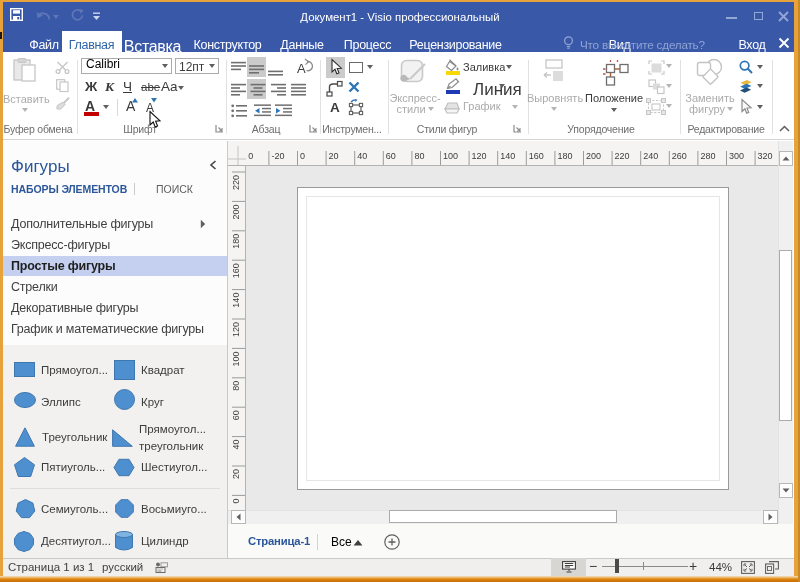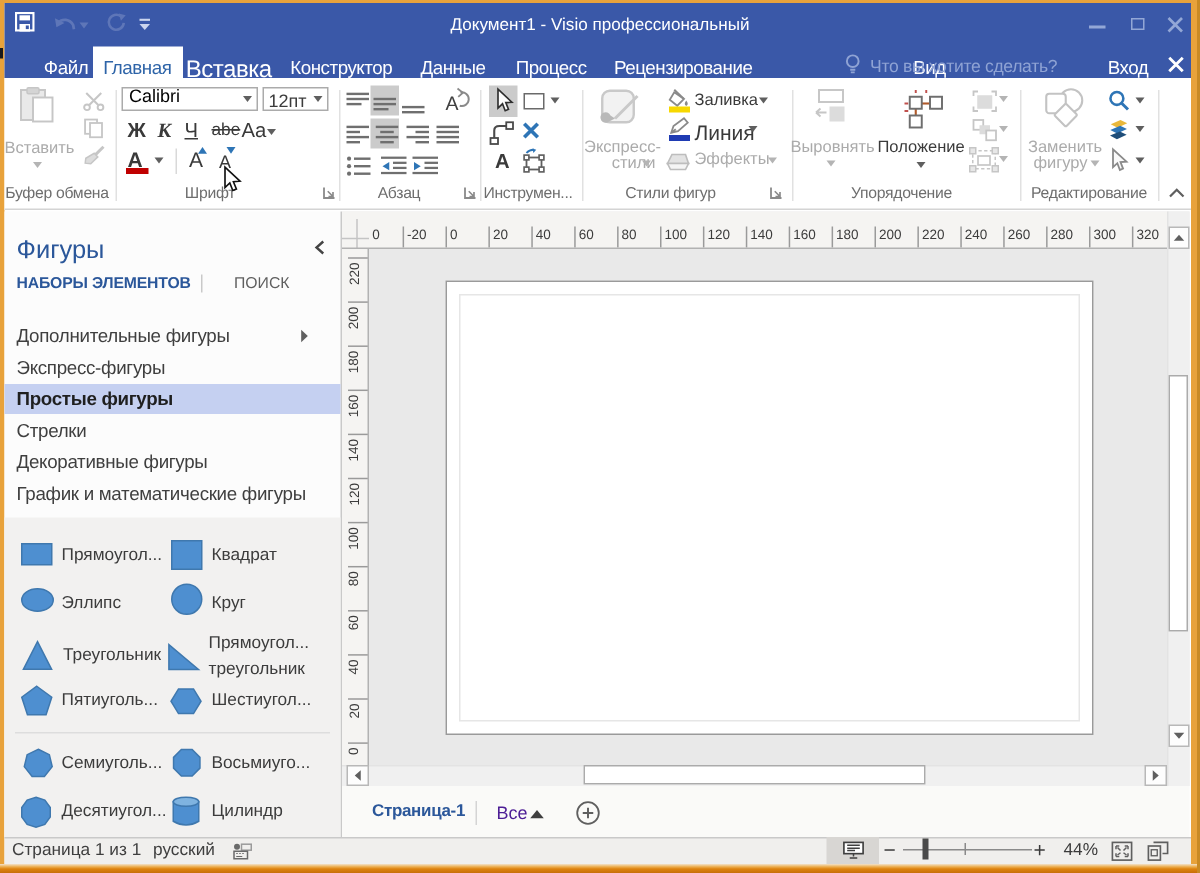--- a/index.html
+++ b/index.html
@@ -232,42 +232,42 @@
 <rect x="12.4" y="12.4" width="3.2" height="3.2" fill="#fff" stroke="#5f5f5f" stroke-width="1.1"></rect>
 <path d="M4 3 A6 6 0 0 1 9 0.8" fill="none" stroke="#2E75B6" stroke-width="1.3"></path>
 <path d="M8 0 L10.5 0.8 L8.6 3" fill="#2E75B6"></path>
 </svg>
 <svg style="left:400px;top:59px" width="30" height="30" viewBox="0 0 30 30">
 <rect x="1.5" y="1.5" width="21" height="21" rx="5" fill="#f2f2f2" stroke="#c9c9c9" stroke-width="1.6"></rect>
 <path d="M25 5 L10 20" stroke="#c9c9c9" stroke-width="2"></path>
 <path d="M10 20 l-4 2 a3.5 3.5 0 1 1 1 -4 z" fill="#b9b9b9"></path>
 </svg>
 <div class="t" style="left:385px;top:92px;width:60px;text-align:center;color:#ababab;font-size:11px">Экспресс-</div>
-<div class="t" style="left:385px;top:103px;width:52px;text-align:right;color:#ababab;font-size:11px">стили</div>
+<div class="t" style="left:385px;top:103px;width:52px;text-align:center;color:#ababab;font-size:11px">стили</div>
 <div class="dd ddg" style="left:428px;top:107px"></div>
 <svg style="left:445px;top:59px" width="15" height="13" viewBox="0 0 15 13">
 <path d="M4.5 2.5 L11 7 L6.5 11.5 L1.5 7.5 Z" fill="#fff" stroke="#8a8a8a" stroke-width="1.2"></path>
 <path d="M4.5 0.8 L10.8 6.8" fill="none" stroke="#8a8a8a" stroke-width="1.3"></path>
 <path d="M12.5 8 q2 2.6 0 3.6 q-2 -1 0 -3.6" fill="#8a8a8a"></path>
 </svg>
 <div class="abs" style="left:446px;top:71px;width:14px;height:4px;background:#F7D800"></div>
 <div class="t" style="left:463px;top:61px;color:#3a3a3a;font-size:11px">Заливка</div>
 <div class="dd" style="left:506px;top:65px"></div>
 <svg style="left:446px;top:78px" width="14" height="12" viewBox="0 0 14 12">
 <path d="M1.5 10.5 L3 6 L10 0.8 L12.5 3.8 L6 9.5 Z" fill="#fff" stroke="#8a8a8a" stroke-width="1.2"></path>
 <path d="M1.5 10.5 L4.5 8.2" stroke="#8a8a8a" stroke-width="1.2"></path>
 </svg>
 <div class="abs" style="left:446px;top:90px;width:14px;height:4px;background:#1F3BB3"></div>
-<div class="t" style="left:463px;top:80px;color:#3a3a3a;font-size:14px">Линия</div>
+<div class="t" style="left:473px;top:80px;color:#3a3a3a;font-size:17px">Линия</div>
 <div class="dd" style="left:499px;top:84px"></div>
 <svg style="left:444px;top:101px" width="16" height="13" viewBox="0 0 16 13">
 <path d="M1 8 L4 2 L13 2 L15 8 Z" fill="#e3e3e3" stroke="#bdbdbd" stroke-width="1.1"></path>
 <path d="M1 8 L15 8 L13 12 L3 12 Z" fill="#f5f5f5" stroke="#bdbdbd" stroke-width="1.1"></path>
 </svg>
-<div class="t" style="left:463px;top:100px;color:#ababab;font-size:11px">Эффекты</div>
+<div class="t" style="left:463px;top:100px;color:#ababab;font-size:11px">График</div>
 <div class="dd ddg" style="left:512px;top:105px"></div>
 <svg style="left:543px;top:59px" width="23" height="24" viewBox="0 0 23 24">
 <rect x="3" y="1" width="16" height="8" fill="#fff" stroke="#c6c6c6" stroke-width="1.3"></rect>
 <path d="M1 16 L8 16 M1 16 L4 13.4 M1 16 L4 18.6" stroke="#c6c6c6" stroke-width="1.3" fill="none"></path>
 <rect x="10" y="12" width="10" height="10" fill="#dcdcdc"></rect>
 </svg>
 <div class="t" style="left:527px;top:92px;width:55px;text-align:center;color:#ababab;font-size:11px">Выровнять</div>
 <div class="dd ddg" style="left:551px;top:107px"></div>
 <svg style="left:601px;top:58px" width="29" height="29" viewBox="0 0 29 29">
 <path d="M9.5 2 L9.5 4 M16.5 2 L16.5 4" stroke="#C0504D" stroke-width="1.3"></path>
@@ -488,21 +488,21 @@
     <polygon points="9.5,3.5 5.5,7.0 9.5,10.5" fill="#5f5f5f"></polygon>
   </svg>
 <svg style="left:763px;top:510px" width="15" height="14" viewBox="0 0 15 14">
     <rect x="0.5" y="0.5" width="14" height="13" fill="#fdfdfd" stroke="#b8b8b8"></rect>
     <polygon points="5.5,3.5 9.5,7.0 5.5,10.5" fill="#5f5f5f"></polygon>
   </svg>
 <div class="abs" style="left:389px;top:510px;width:228px;height:13px;background:#fff;border:1px solid #ababab"></div>
 <div class="abs" style="left:228px;top:524px;width:565px;height:34px;background:#FAFAF8"></div>
 <div class="t" style="left:248px;top:535px;color:#2B579A;font-size:11.3px;font-weight:bold;letter-spacing:-0.2px">Страница-1</div>
 <div class="abs" style="left:317px;top:534px;width:1px;height:16px;background:#d4d4d4"></div>
-<div class="t" style="left:331px;top:535px;color:#4c1d95;font-size:12px">Все</div>
+<div class="t" style="left:331px;top:535px;color:#000000;font-size:12px">Все</div>
 <svg style="left:353px;top:539px" width="10" height="7" viewBox="0 0 10 7">
     <path d="M0.5 6.5 L5 1 L9.5 6.5 Z" fill="#3f3f3f"></path>
   </svg>
 <svg style="left:384px;top:534px" width="16" height="16" viewBox="0 0 16 16">
 <circle cx="8" cy="8" r="7.2" fill="none" stroke="#5f5f5f" stroke-width="1.2"></circle>
 <path d="M8 4.5 L8 11.5 M4.5 8 L11.5 8" stroke="#5f5f5f" stroke-width="1.3"></path>
 </svg>
 <div class="abs" style="left:3px;top:558px;width:791px;height:18px;background:#F0EFED;border-top:1px solid #c9c9c9"></div>
 <div class="t" style="left:8px;top:561px;color:#3f3f3f;font-size:11.5px">Страница 1 из 1</div>
 <div class="t" style="left:102px;top:561px;color:#3f3f3f;font-size:11.5px">русский</div>

